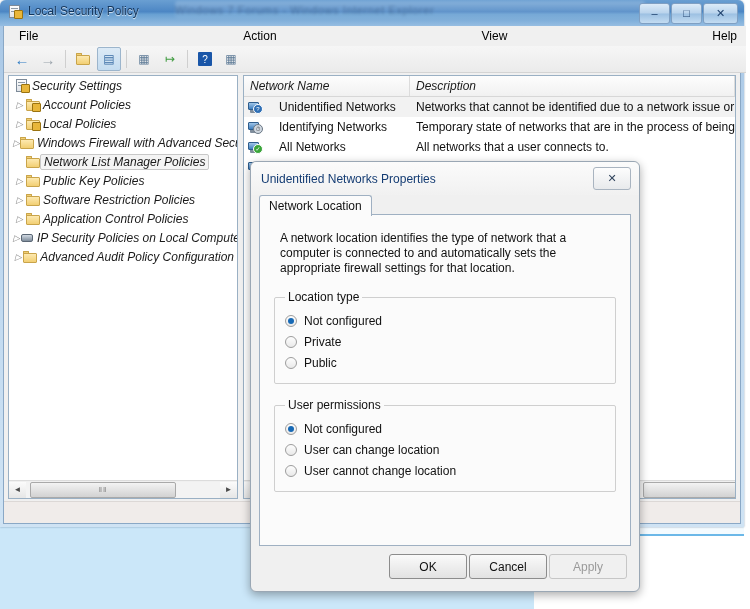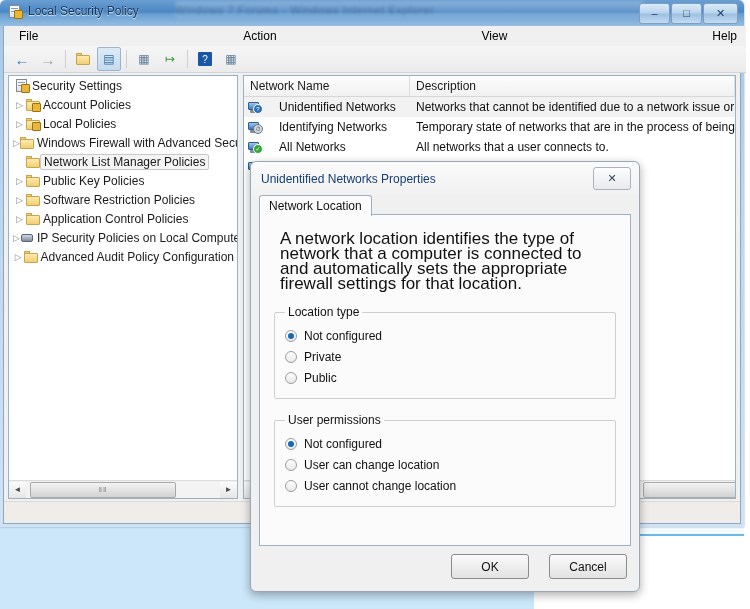--- a/index.html
+++ b/index.html
@@ -79,38 +79,39 @@
   .tb-sep{width:1px;height:18px;background:#cfcfcf;margin:0 3px;}
 
   
   #panes{position:absolute;left:0;top:47px;width:100%;height:430px;}
 
   #tree-pane{
     position:absolute;left:4px;top:2px;width:230px;height:424px;
     background:#fff;border:1px solid #9ab0c4;box-sizing:border-box;overflow:hidden;
   }
   #tree-scroll{position:absolute;left:0;top:0;right:0;bottom:19px;overflow:hidden;}
-  .tree-row{display:flex;align-items:center;height:19px;padding-left:4px;white-space:nowrap;}
+  .tree-row{display:flex;align-items:center;height:19px;padding-left:4px;white-space:nowrap;font-style:italic;}
   .tree-row.root{padding-left:6px;}
   .tree-row .tw{width:13px;text-align:center;color:#8a8a8a;font-size:9px;}
   .tree-label{font-size:12px;color:#1a1a1a;padding:0 3px;}
   .tree-row.selected .tree-label{
     background:#f4f4f4;border:1px solid #c8c8c8;border-radius:2px;padding:0 3px;
   }
 
   #splitter{position:absolute;left:235px;top:2px;width:4px;height:424px;background:#f0f0f0;}
 
   #list-pane{
     position:absolute;left:239px;top:2px;right:4px;height:424px;
     background:#fff;border:1px solid #9ab0c4;box-sizing:border-box;overflow:hidden;
   }
   #list-header{
     display:flex;height:20px;
     background:linear-gradient(180deg,#fdfdfd,#f1f1f1);
     border-bottom:1px solid #d7d7d7;
+    font-style:italic;
   }
   .col{
     font-size:12px;color:#1a1a1a;display:flex;align-items:center;padding-left:6px;
     border-right:1px solid #dcdcdc;box-sizing:border-box;
   }
   .col.c1{width:166px;}
   .col.c2{flex:1;}
   .list-row{display:flex;height:20px;align-items:center;white-space:nowrap;overflow:hidden;}
   .list-row.sel{background:#f2f2f2;}
   .cell1{width:166px;display:flex;align-items:center;gap:16px;padding-left:4px;box-sizing:border-box;overflow:hidden;}
@@ -172,41 +173,41 @@
     display:flex;align-items:center;
     border:1px solid #9fb0c2;border-bottom:none;
     border-radius:3px 3px 0 0;
     background:#fbfbfb;position:relative;z-index:2;
   }
   #tabpanel{
     position:absolute;left:0;top:19px;right:0;bottom:0;
     background:#fbfbfb;border:1px solid #9fb0c2;box-sizing:border-box;
   }
   #dlg-desc{
-    margin:16px 20px 0 20px;font-size:17px;line-height:15px;color:#111;
+    margin:16px 20px 0 20px;font-size:12px;line-height:15px;color:#111;
   }
   fieldset.grp{
     margin:14px 14px 0 14px;padding:6px 10px 10px 10px;
     border:1px solid #cfcfcf;border-radius:2px;
   }
   fieldset.grp legend{font-size:12px;color:#111;padding:0 3px;}
   .radio-row{display:flex;align-items:center;gap:7px;height:21px;}
   .radio{
     width:12px;height:12px;border-radius:50%;
     border:1px solid #9d9d9d;
     background:linear-gradient(180deg,#fdfdfd,#e9e9e9);
     box-sizing:border-box;position:relative;flex:none;
   }
   .radio.on::after{
     content:"";position:absolute;left:2px;top:2px;width:6px;height:6px;
     border-radius:50%;background:#1769b5;
   }
   .radio-label{font-size:12px;color:#111;}
   #dlg-buttons{
-    position:absolute;right:12px;bottom:12px;display:flex;gap:20px;
+    position:absolute;right:12px;bottom:12px;display:flex;gap:2px;
   }
   .dbtn{
     width:76px;height:23px;
     border:1px solid #8c8c8c;border-radius:3px;
     background:linear-gradient(180deg,#fafafa,#e2e2e2);
     font-size:12px;color:#111;
     display:flex;align-items:center;justify-content:center;
   }
   .dbtn.disabled{color:#9a9a9a;border-color:#c6c6c6;background:#f0f0f0;}
 
@@ -561,14 +562,15 @@
           <span class="radio"></span>
           <span class="radio-label">User cannot change location</span>
         </div>
       </fieldset>
     </div>
   </div>
 
   <div id="dlg-buttons">
     <div class="dbtn">OK</div>
     <div class="dbtn">Cancel</div>
+    <div class="dbtn disabled">Apply</div>
   </div>
 </div>
 
 </body></html>

